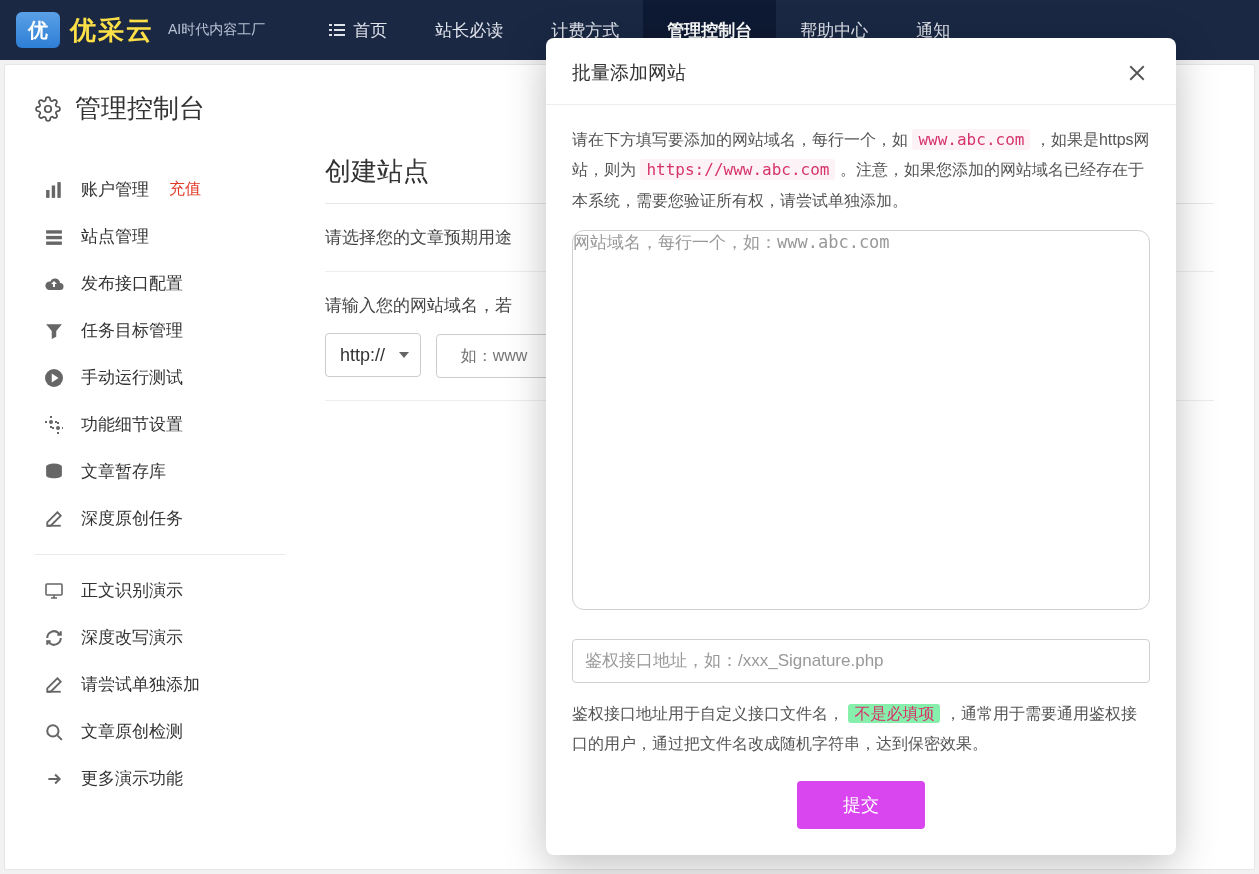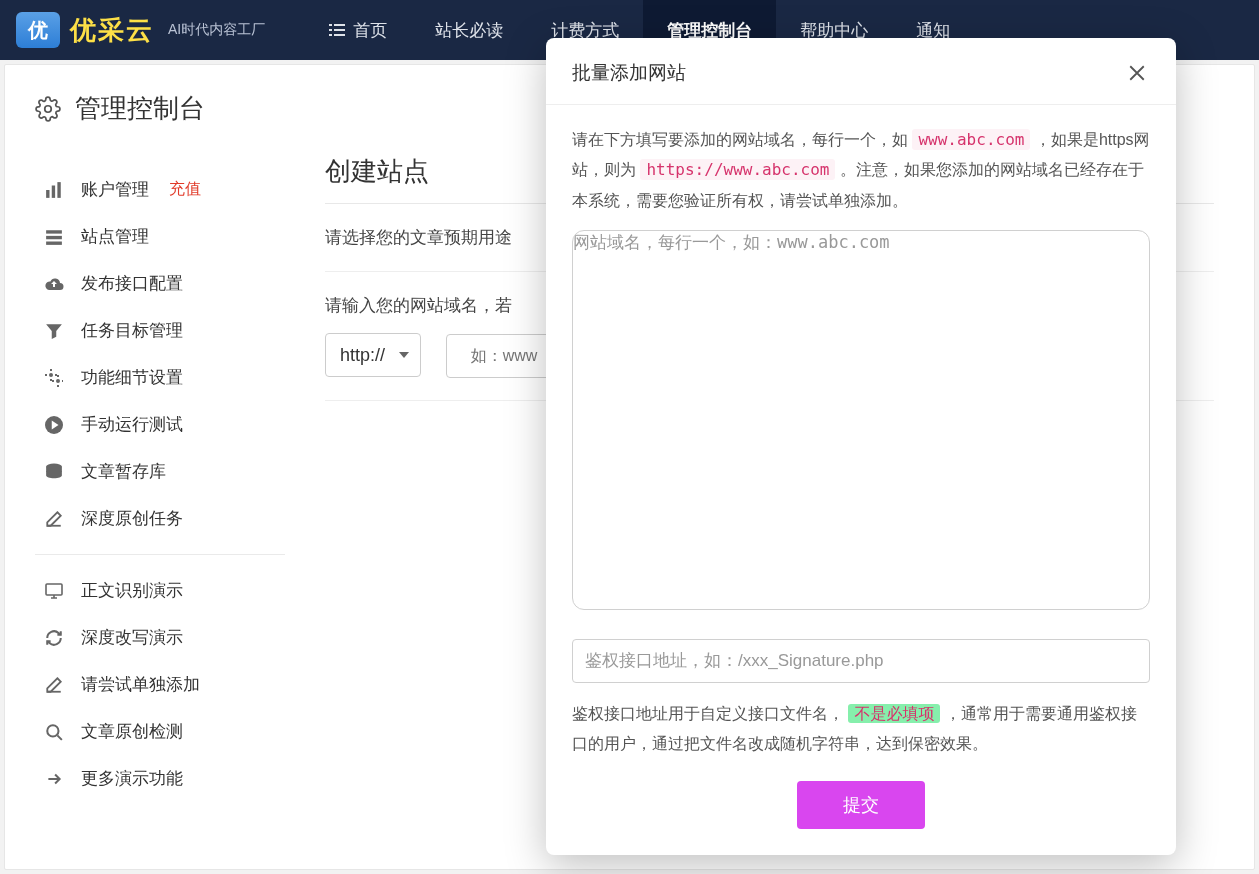--- a/index.html
+++ b/index.html
@@ -93,21 +93,21 @@
     flex:1;
     padding: 10px 30px;
   }
   .form-title { font-size:26px; font-weight:500; margin-bottom:14px;}
   .form-divider{ height:1px;background:#e8e8e8;margin-bottom:0;}
   .form-row { padding: 22px 0; font-size:17px; color:#444; border-bottom:1px solid #eee;}
   .protocol-select{
     height:44px;border:1px solid #ccc;border-radius:4px;padding:0 34px 0 14px;font-size:18px;color:#333;background:#fff;
     appearance:none;position:relative;
   }
-  .select-wrap{position:relative;display:inline-block;margin-right:20px;}
+  .select-wrap{position:relative;display:inline-block;margin-right:10px;}
   .select-wrap::after{content:"";position:absolute;right:12px;top:50%;width:0;height:0;border-left:5px solid transparent;border-right:5px solid transparent;border-top:6px solid #666;transform:translateY(-50%);}
   .domain-input{height:44px;border:1px solid #ccc;border-radius:4px;padding:0 24px;font-size:16px;color:#888;width:200px;}
 
   
   .modal {
     position:absolute;
     top: 38px; left: 546px;
     width: 630px;
     background:#fff;
     border-radius:8px;
@@ -229,36 +229,36 @@
           <div class="side-item">
             <span class="side-icon">
                 <svg viewBox="0 0 16 16" width="18" height="18" fill="currentColor">
                   <path d="M1 2h14l-5 6v5l-4 2V8z"></path>
                 </svg>
               </span>
             <span>任务目标管理</span>
           </div>
           <div class="side-item">
             <span class="side-icon">
+                <svg viewBox="0 0 16 16" width="18" height="18" fill="currentColor">
+                  <circle cx="8" cy="8" r="8"></circle>
+                  <path fill="#fff" d="M6 4l6 4-6 4z"></path>
+                </svg>
+              </span>
+            <span>手动运行测试</span>
+          </div>
+          <div class="side-item">
+            <span class="side-icon">
                 <svg viewBox="0 0 18 18" width="18" height="18" fill="currentColor">
                   <circle cx="6" cy="6" r="2"></circle>
                   <circle cx="13" cy="12" r="2"></circle>
                   <path d="M6 0v2M6 10v2M0 6h2M10 6h2M13 6v2M13 16v2M7 12h2M17 12h2" stroke="currentColor" stroke-width="2"></path>
                 </svg>
               </span>
             <span>功能细节设置</span>
-          </div>
-          <div class="side-item">
-            <span class="side-icon">
-                <svg viewBox="0 0 16 16" width="18" height="18" fill="currentColor">
-                  <circle cx="8" cy="8" r="8"></circle>
-                  <path fill="#fff" d="M6 4l6 4-6 4z"></path>
-                </svg>
-              </span>
-            <span>手动运行测试</span>
           </div>
           <div class="side-item">
             <span class="side-icon">
                 <svg viewBox="0 0 16 16" width="18" height="18" fill="currentColor">
                   <ellipse cx="8" cy="3" rx="7" ry="2.5"></ellipse>
                   <path d="M1 3v4c0 1.4 3.1 2.5 7 2.5s7-1.1 7-2.5V3"></path>
                   <path d="M1 7v4c0 1.4 3.1 2.5 7 2.5s7-1.1 7-2.5V7"></path>
                 </svg>
               </span>
             <span>文章暂存库</span>

